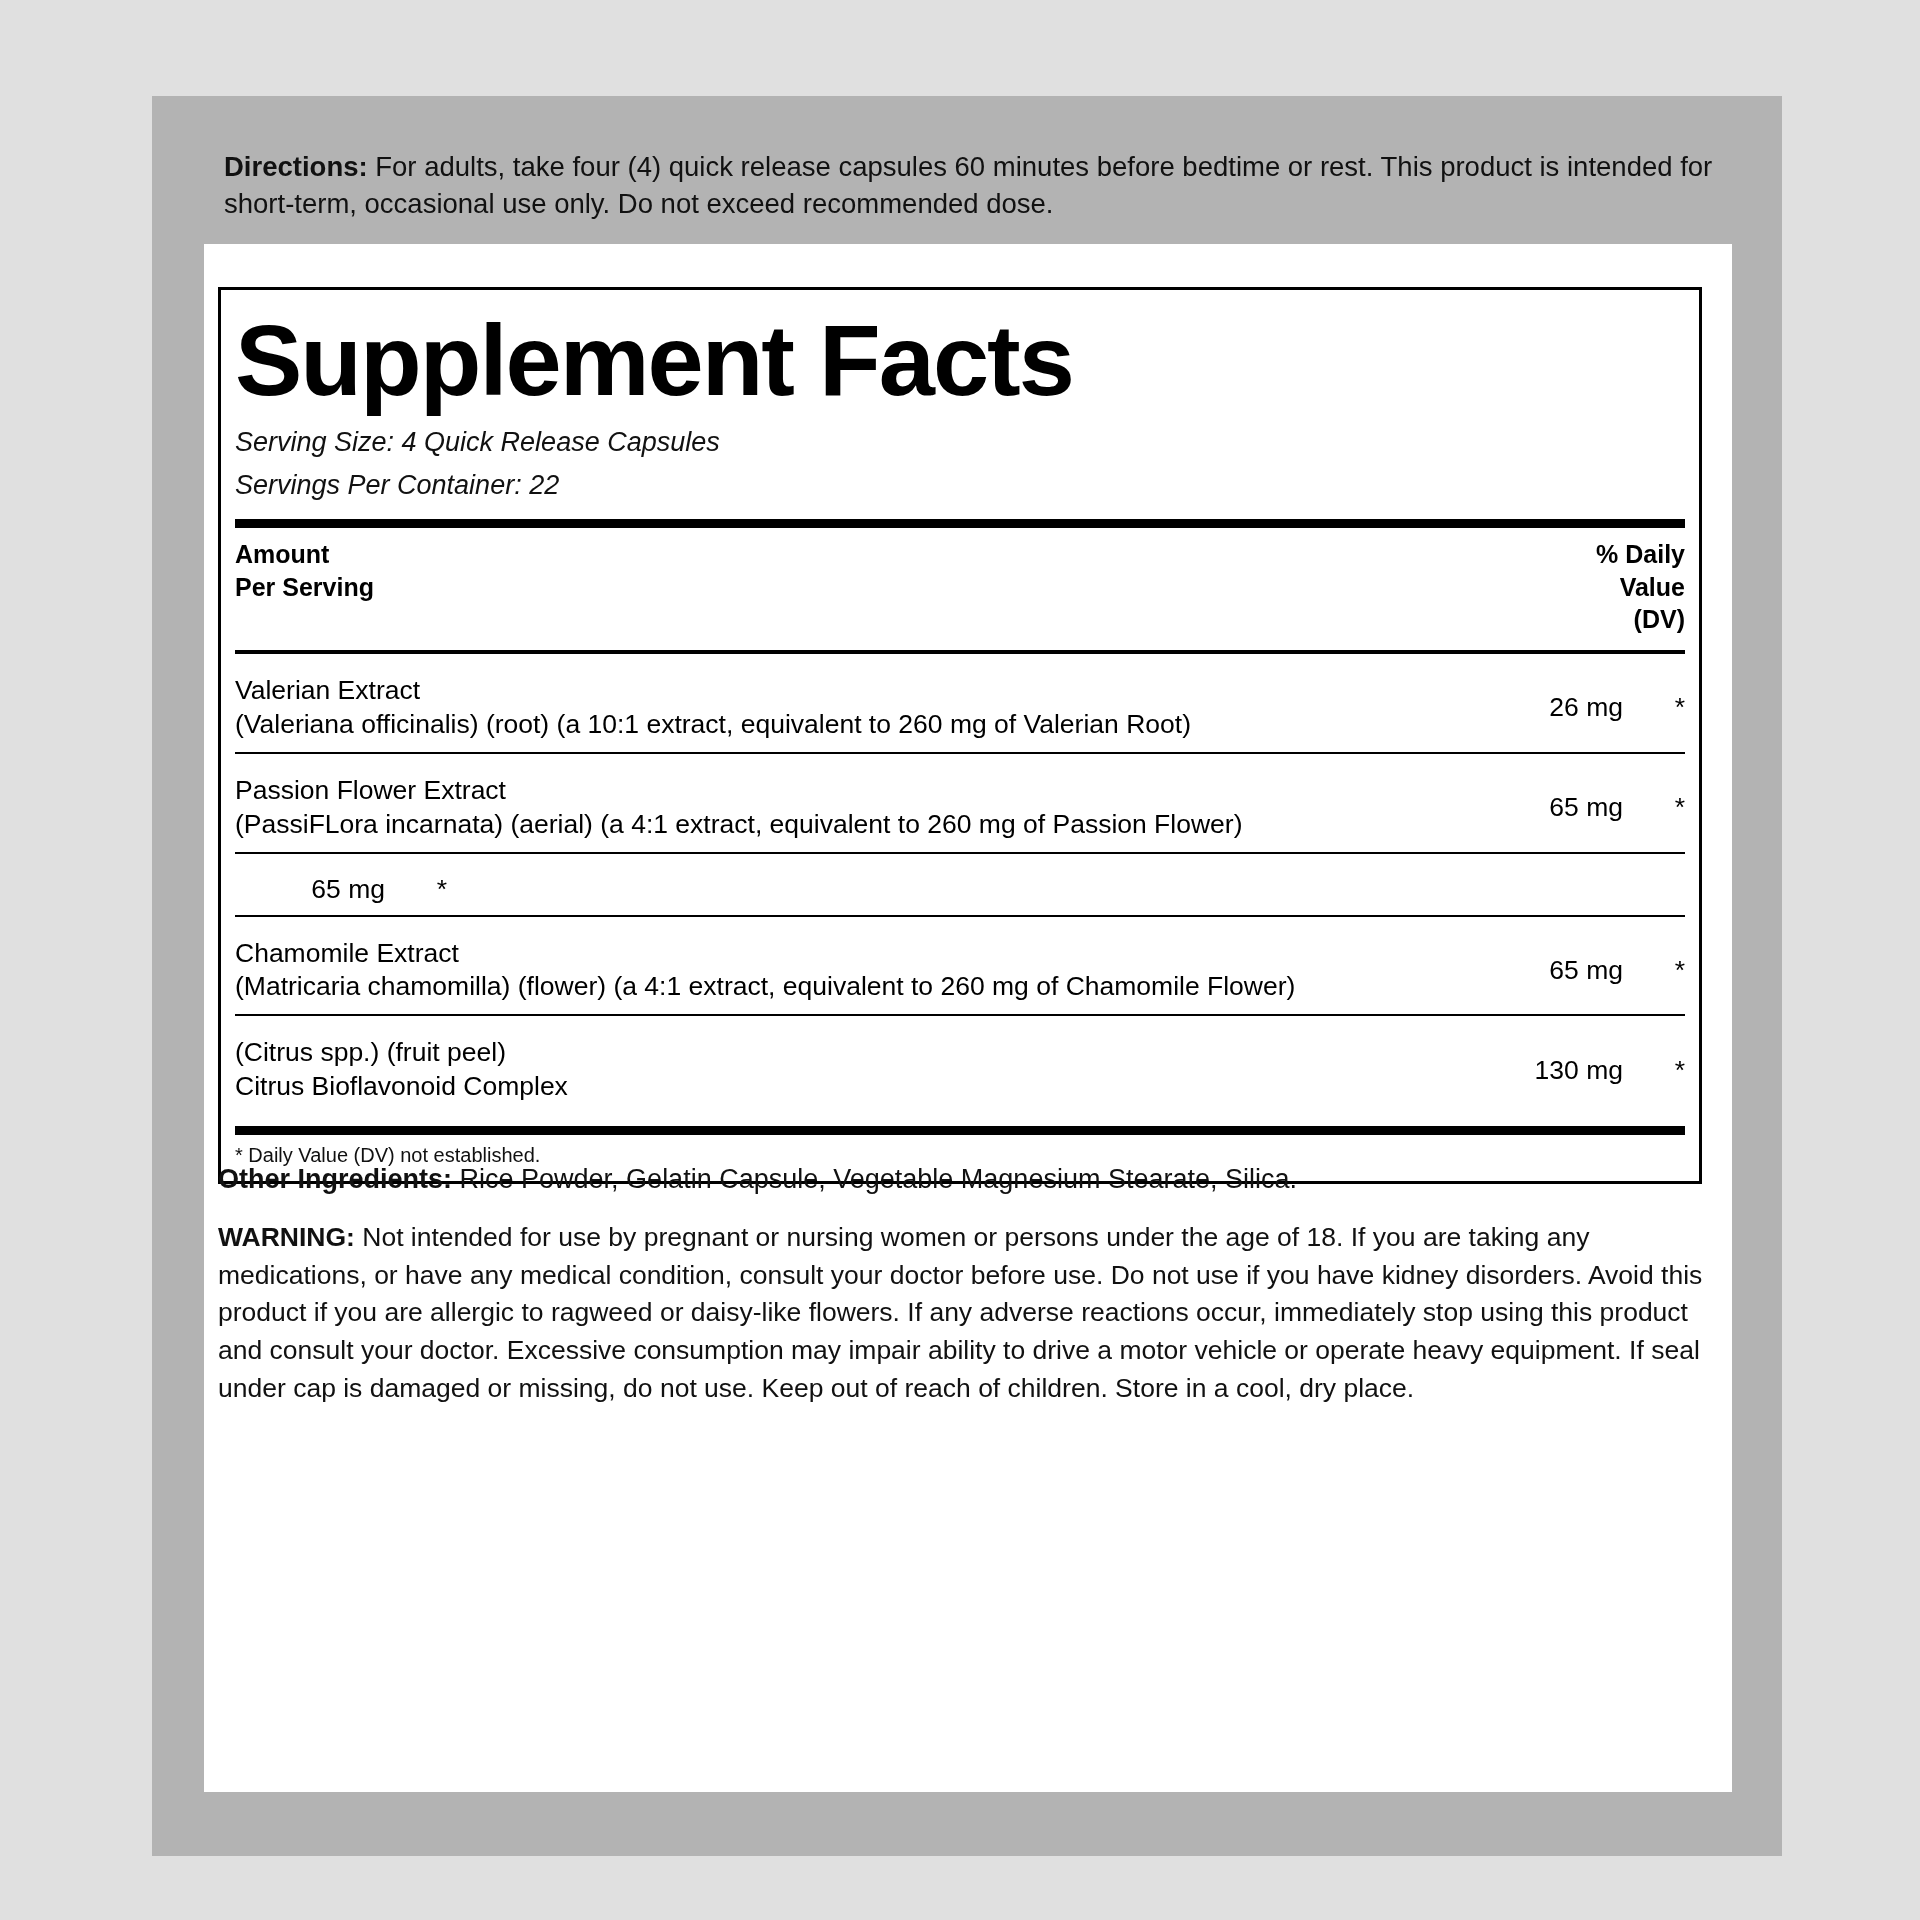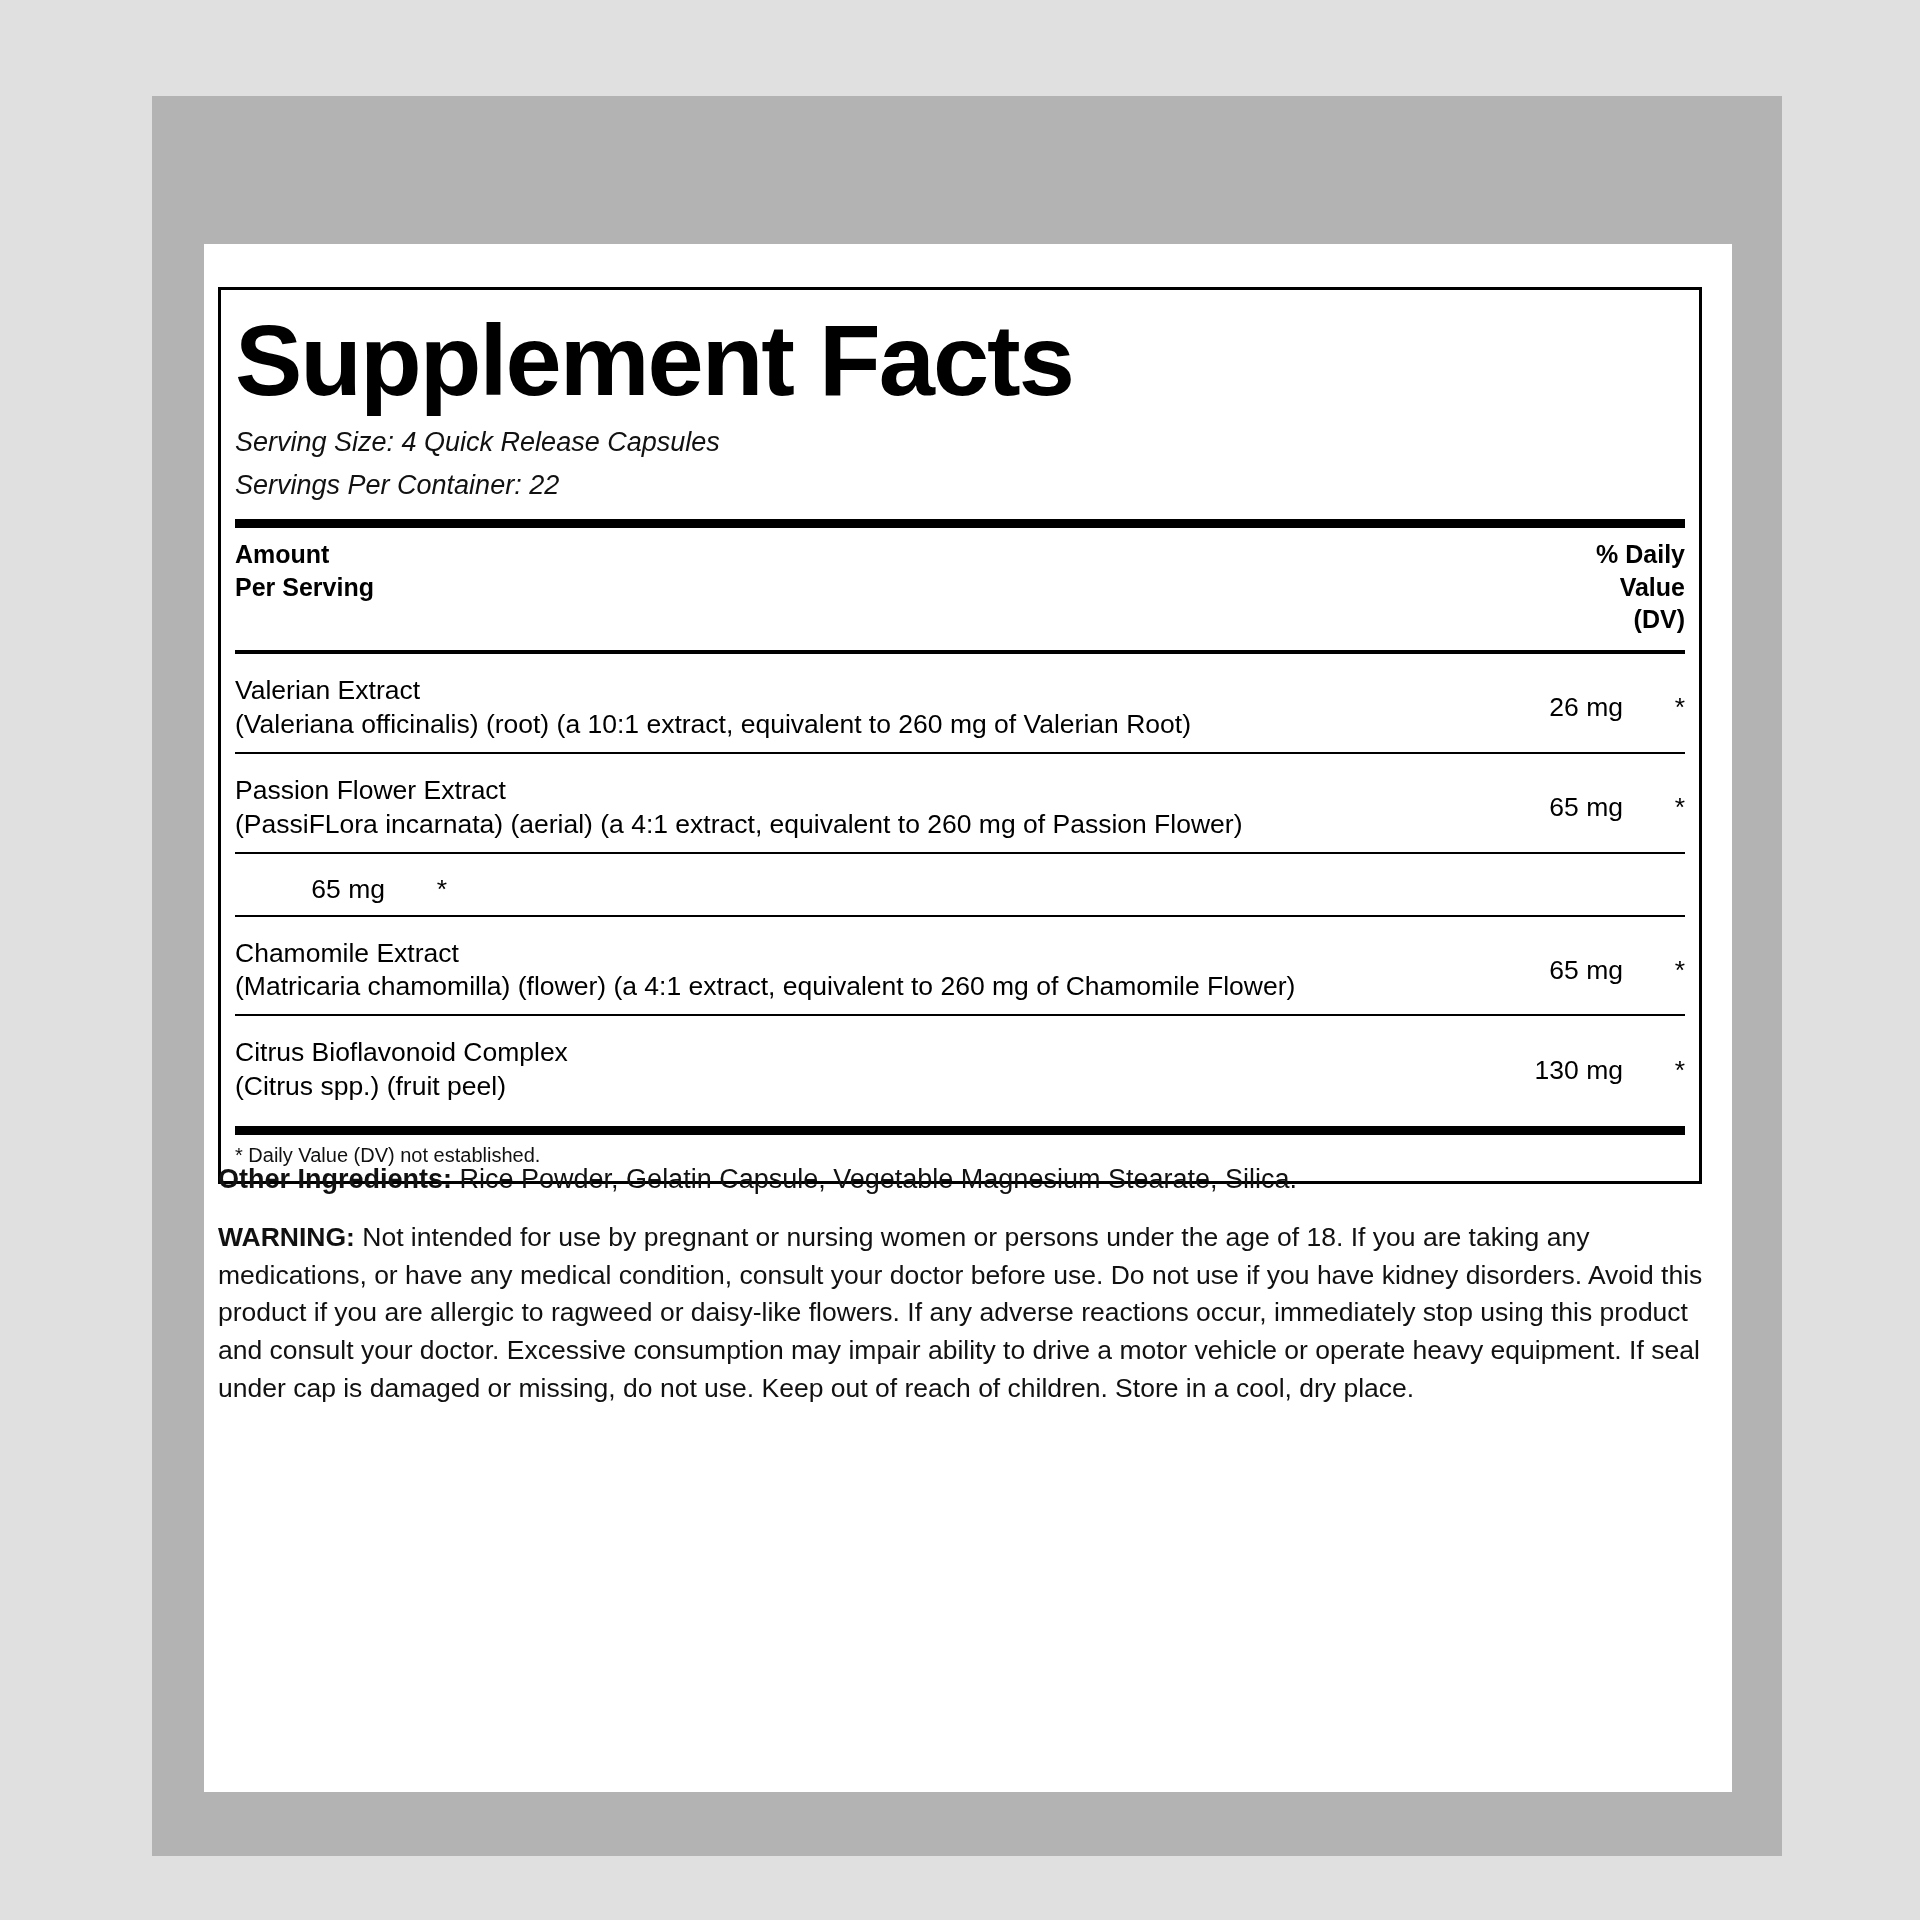--- a/index.html
+++ b/index.html
@@ -142,20 +142,23 @@
     line-height: 1.42;
     color: #111;
   }
   .warning b { font-weight: bold; }
 </style>
 </head>
 <body>
 
 <div class="panel">
 
+  <div class="directions">
+    <b>Directions:</b><span> For adults, take four (4) quick release capsules 60 minutes before bedtime or rest. This product is intended for short-term, occasional use only. Do not exceed recommended dose.</span>
+  </div>
 
   <div class="whitecard">
 
     <div class="factsbox">
       <div class="facts-title">Supplement Facts</div>
 
       <div class="serving-line">Serving Size: 4 Quick Release Capsules</div>
       <div class="serving-line">Servings Per Container: 22</div>
 
       <div class="rule-thick"></div>
@@ -205,22 +208,22 @@
           <div>Chamomile Extract</div>
           <div>(Matricaria chamomilla) (flower) (a 4:1 extract, equivalent to 260 mg of Chamomile Flower)</div>
         </div>
         <div class="amt">65 mg</div>
         <div class="dv">*</div>
       </div>
       <div class="rule-thin"></div>
 
       <div class="nutrow">
         <div class="name">
+          <div>(Citrus spp.) (fruit peel)</div>
           <div>Citrus Bioflavonoid Complex</div>
-          <div>(Citrus spp.) (fruit peel)</div>
         </div>
         <div class="amt">130 mg</div>
         <div class="dv">*</div>
       </div>
 
       <div class="rule-thick"></div>
 
       <div class="footnote">* Daily Value (DV) not established.</div>
     </div>
 

